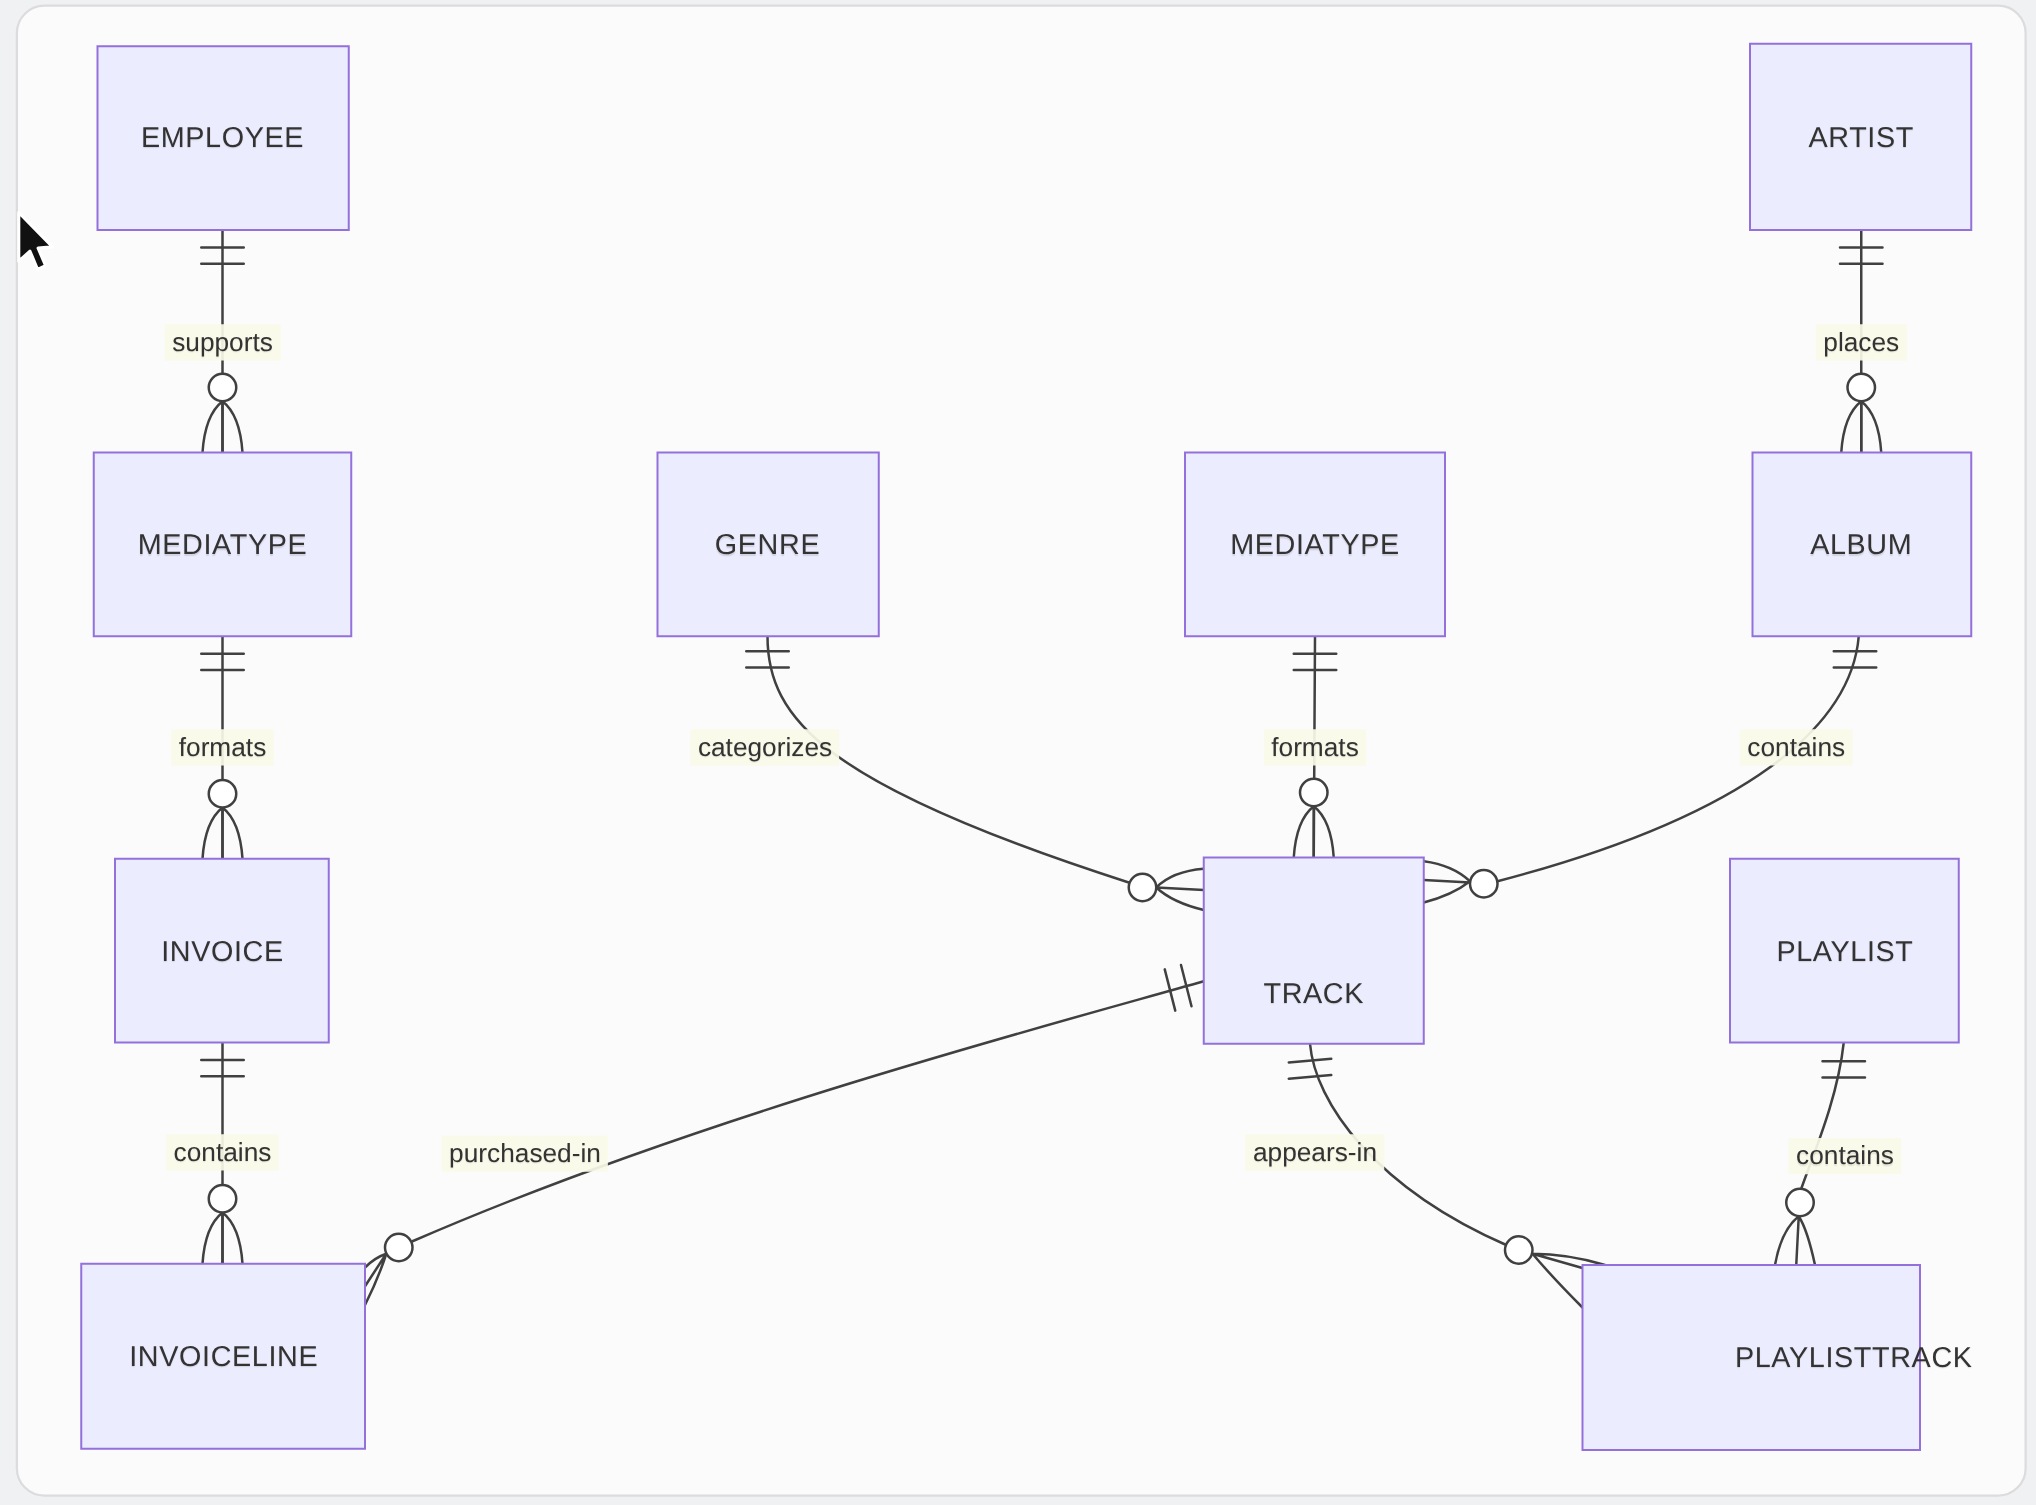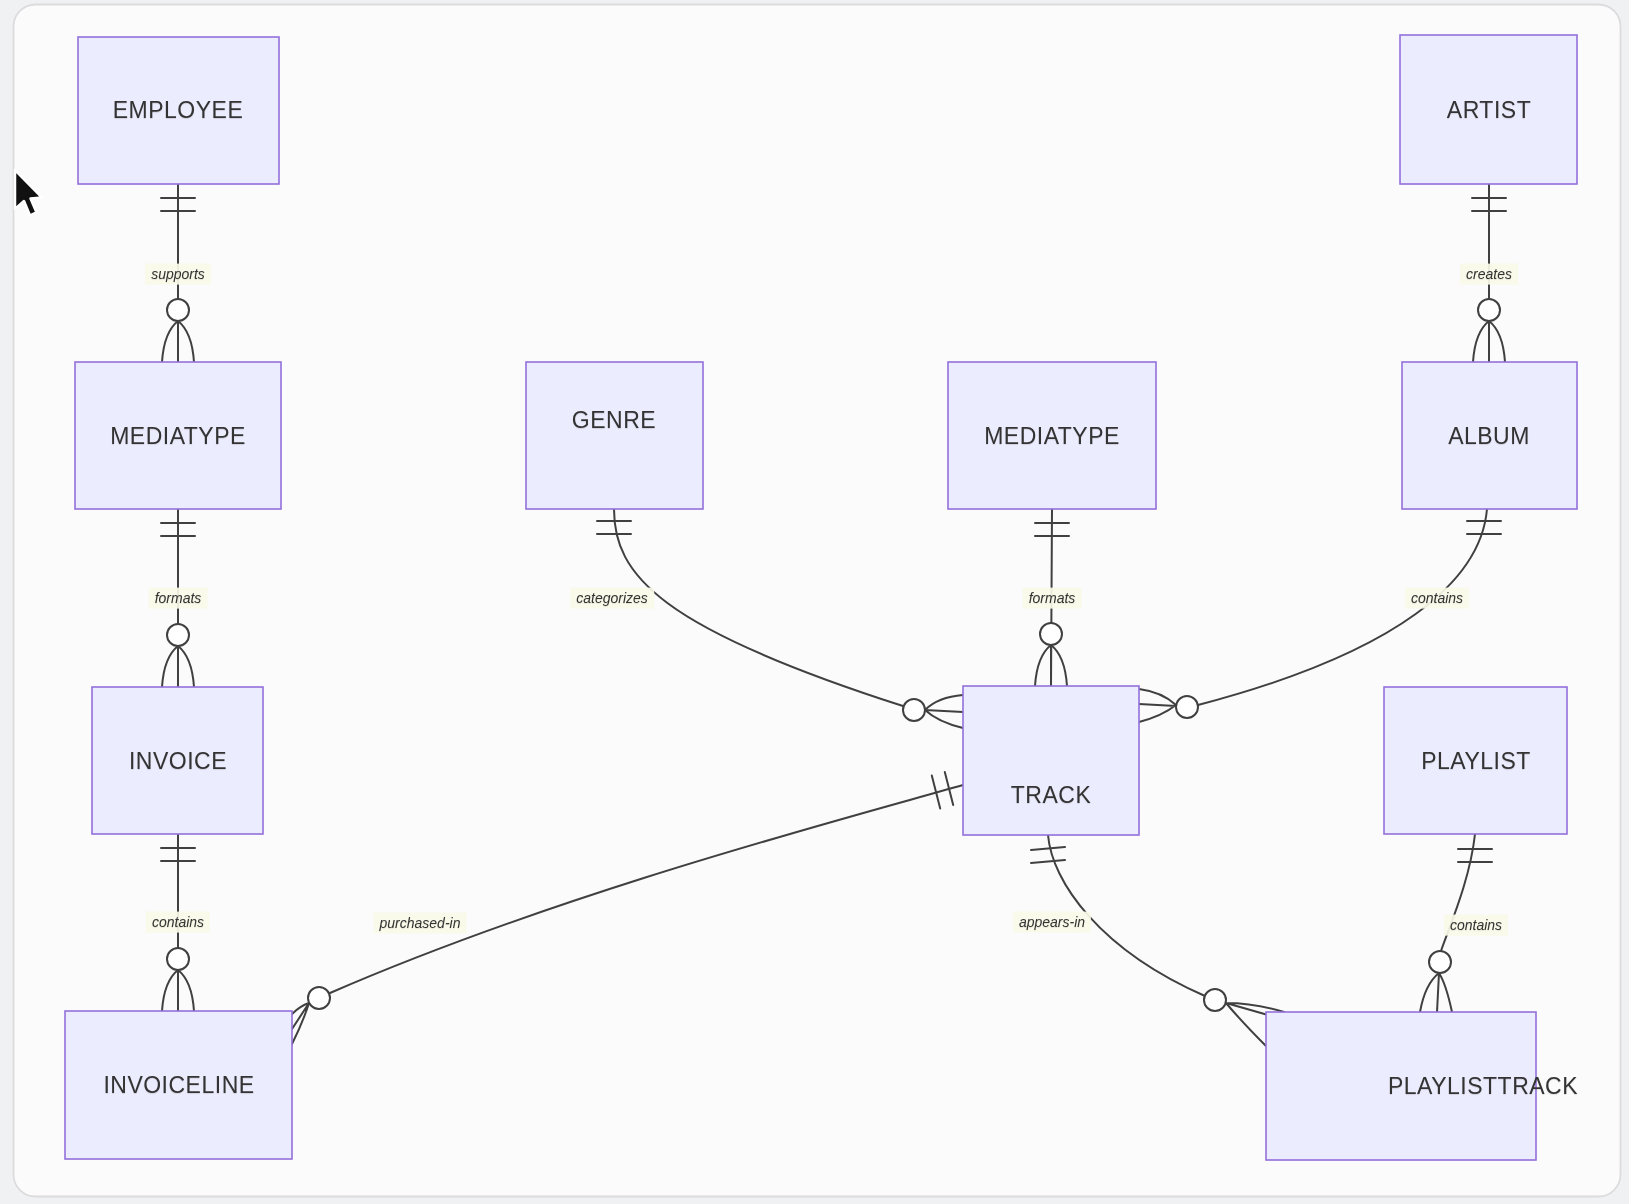--- a/index.html
+++ b/index.html
@@ -16,28 +16,27 @@
     transform:translate(-50%,-50%);
     font-size:23px;
     color:#333;
     letter-spacing:0.5px;
     white-space:nowrap;
     text-shadow:0 1px 1px rgba(0,0,0,0.12);
   }
   .rel-label{
     position:absolute;
     transform:translate(-50%,-50%);
-    font-size:14px;
+    font-size:21px;
     color:#333;
     white-space:nowrap;
     background:rgba(250,250,232,0.92);
     padding:2px 6px;
     line-height:1.2;
     text-shadow:0 1px 1px rgba(0,0,0,0.10);
-    font-style:italic;
   }
 </style>
 </head>
 <body>
 
 <div class="stage">
 
   <svg width="1629" height="1204" viewBox="0 0 1629 1204">
 
     <rect x="13.5" y="4.5" width="1607" height="1192" rx="22" fill="#fbfbfb" stroke="#dcdcdf" stroke-width="1.8"></rect>
@@ -168,31 +167,31 @@
       <rect x="65" y="1011" width="227" height="148"></rect>
       <rect x="1266" y="1012" width="270" height="148"></rect>
     </g>
 
     <path d="M15,170 L15,209 L24,201 L30,215.5 L36.5,212.5 L30.5,198.5 L42,197.5 Z" fill="#111111" stroke="#ffffff" stroke-width="2.5" stroke-linejoin="round"></path>
   </svg>
 
   <div class="entity-label" style="left:178px;top:110px">EMPLOYEE</div>
   <div class="entity-label" style="left:1489px;top:110px">ARTIST</div>
   <div class="entity-label" style="left:178px;top:436px">MEDIATYPE</div>
-  <div class="entity-label" style="left:614px;top:420px">GENRE</div>
+  <div class="entity-label" style="left:614px;top:436px">GENRE</div>
   <div class="entity-label" style="left:1052px;top:436px">MEDIATYPE</div>
   <div class="entity-label" style="left:1489px;top:436px">ALBUM</div>
   <div class="entity-label" style="left:178px;top:761px">INVOICE</div>
   <div class="entity-label" style="left:1051px;top:795px">TRACK</div>
   <div class="entity-label" style="left:1476px;top:761px">PLAYLIST</div>
   <div class="entity-label" style="left:179px;top:1085px">INVOICELINE</div>
   <div class="entity-label" style="left:1483px;top:1086px">PLAYLISTTRACK</div>
 
   <div class="rel-label" style="left:178px;top:274px">supports</div>
-  <div class="rel-label" style="left:1489px;top:274px">creates</div>
+  <div class="rel-label" style="left:1489px;top:274px">places</div>
   <div class="rel-label" style="left:178px;top:598px">formats</div>
   <div class="rel-label" style="left:612px;top:598px">categorizes</div>
   <div class="rel-label" style="left:1052px;top:598px">formats</div>
   <div class="rel-label" style="left:1437px;top:598px">contains</div>
   <div class="rel-label" style="left:178px;top:922px">contains</div>
   <div class="rel-label" style="left:420px;top:923px">purchased-in</div>
   <div class="rel-label" style="left:1052px;top:922px">appears-in</div>
   <div class="rel-label" style="left:1476px;top:925px">contains</div>
 
 </div>

